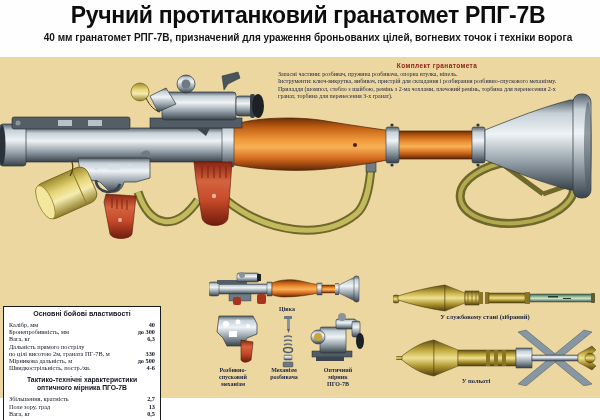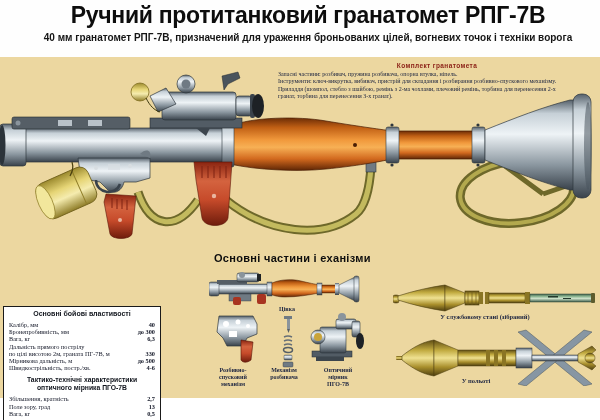--- a/index.html
+++ b/index.html
@@ -224,21 +224,20 @@
     <div class="spec-row">
       <span class="spec-label">Поле зору, град</span>
       <span class="spec-value">13</span>
     </div>
     <div class="spec-row">
       <span class="spec-label">Вага, кг</span>
       <span class="spec-value">0,5</span>
     </div>
   </div>
 
-  <div class="parts-heading">Основні частини і еханізми</div>
 
   <svg class="small-rpg" width="156" height="34" viewBox="0 0 156 34">
     <rect x="2" y="13" width="58" height="10" fill="url(#gMetal)" stroke="#2e363d" stroke-width="0.5"></rect>
     <rect x="0" y="11" width="10" height="14" rx="2" fill="url(#gMetal)" stroke="#2e363d" stroke-width="0.5"></rect>
     <rect x="8" y="9" width="30" height="4" fill="#555e66"></rect>
     <rect x="28" y="2" width="22" height="9" rx="2" fill="url(#gMetal)" stroke="#2e363d" stroke-width="0.5"></rect>
     <circle cx="33" cy="4" r="3" fill="#8a949c"></circle>
     <rect x="48" y="3" width="4" height="7" fill="#1d2125"></rect>
     <rect x="20" y="23" width="22" height="7" fill="#6f7a83" stroke="#2e363d" stroke-width="0.4"></rect>
     <rect x="24" y="26" width="8" height="8" rx="2" fill="#a83420"></rect>

